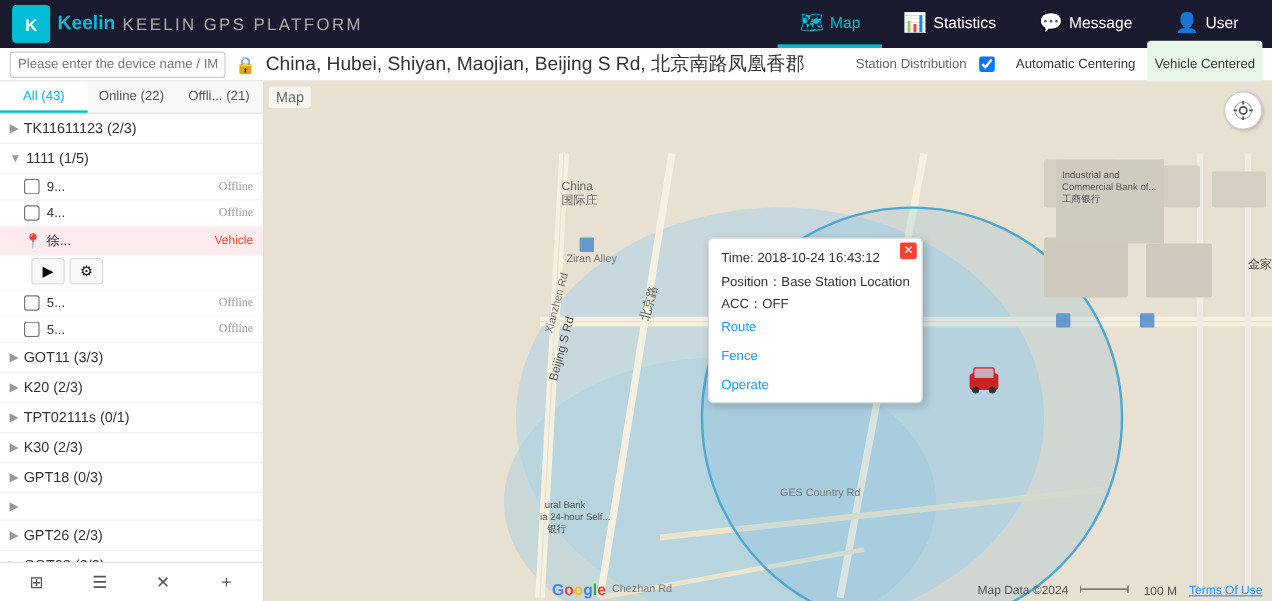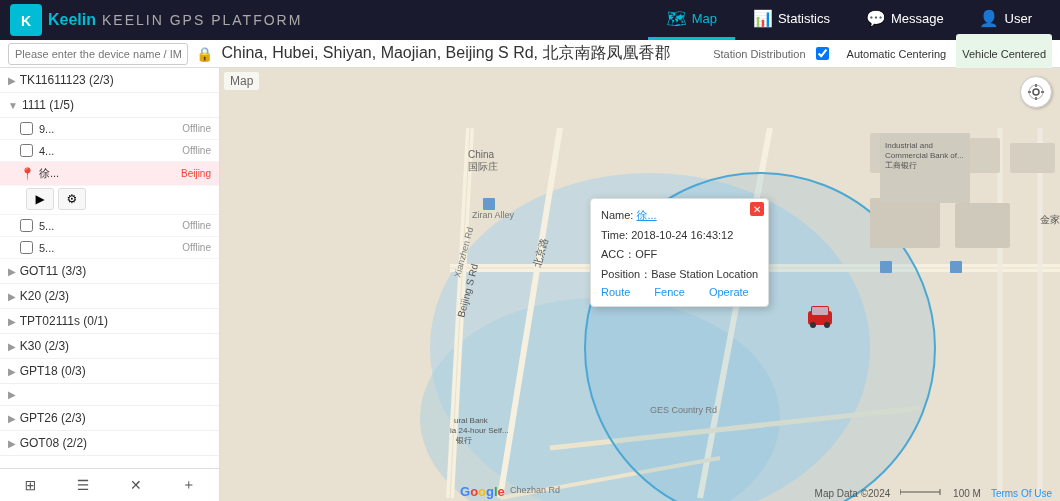--- a/index.html
+++ b/index.html
@@ -164,21 +164,21 @@
       font-size: 11px;
       color: #333;
       border-bottom: 1px solid #f5f5f5;
       cursor: pointer;
     }
     .device-item.selected { background: #e3f2fd; }
     .device-item.static-item { background: #ffebee; }
     .device-checkbox { margin-right: 6px; }
     .device-name { flex: 1; font-size: 11px; overflow: hidden; text-overflow: ellipsis; white-space: nowrap; }
     .device-status { font-size: 10px; color: #999; }
-    .device-status.offline { color: #999; }
+    .device-status.offline { color: #999; font-family: Liberation Serif, serif; }
     .device-status.static { color: #f44336; }
     .device-pin { color: #f44336; margin-right: 4px; font-size: 12px; }
     .device-controls {
       display: flex;
       gap: 4px;
       padding: 2px 8px 4px 26px;
       border-bottom: 1px solid #f5f5f5;
     }
     .ctrl-btn {
       width: 28px;
@@ -262,22 +262,23 @@
       font-size: 10px;
       display: flex;
       align-items: center;
       justify-content: center;
       cursor: pointer;
     }
     .popup-line { margin-bottom: 3px; color: #333; line-height: 1.5; }
     .popup-name-link { color: #2196f3; text-decoration: underline; cursor: pointer; }
     .popup-actions {
       display: flex;
-      gap: 24px;
+      gap: 12px;
       margin-top: 4px;
+      flex-direction: column;
     }
     .popup-action-link {
       color: #2196f3;
       font-size: 11px;
       cursor: pointer;
       text-decoration: none;
     }
 
     
     #map-controls {
@@ -357,20 +358,25 @@
       <input type="checkbox" checked="" style="">
       <span>Automatic Centering</span>
     </label>
     <span id="vehicle-centered-label">Vehicle Centered</span>
   </div>
 </div>
 
 <div id="main">
 
   <div id="sidebar">
+    <div id="tab-bar">
+      <div class="tab-item active">All (43)</div>
+      <div class="tab-item">Online (22)</div>
+      <div class="tab-item">Offli... (21)</div>
+    </div>
 
     <div id="device-list">
 
       <div class="group-item">
         <span class="group-arrow">▶</span>
         <span class="group-name">TK11611123 (2/3)</span>
       </div>
 
       <div class="group-item">
         <span class="group-arrow">▼</span>
@@ -383,21 +389,21 @@
         <span class="device-status offline">Offline</span>
       </div>
       <div class="device-item">
         <input type="checkbox" class="device-checkbox" style="">
         <span class="device-name">4...</span>
         <span class="device-status offline">Offline</span>
       </div>
       <div class="device-item static-item selected">
         <span class="device-pin">📍</span>
         <span class="device-name">徐...</span>
-        <span class="device-status static">Beijing</span>
+        <span class="device-status static">Vehicle</span>
       </div>
       <div class="device-controls">
         <div class="ctrl-btn">▶</div>
         <div class="ctrl-btn">⚙</div>
       </div>
       <div class="device-item">
         <input type="checkbox" class="device-checkbox" style="">
         <span class="device-name">5...</span>
         <span class="device-status offline">Offline</span>
       </div>
@@ -527,30 +533,27 @@
       </g>
     </svg>
 
     
     <div id="map-label">Map</div>
 
     
     <div id="vehicle-popup">
       <div id="popup-close">✕</div>
       <div class="popup-line">
-        <span>Name: </span><span class="popup-name-link">徐...</span>
+        <span>Time: </span><span>2018-10-24 16:43:12</span>
       </div>
       <div class="popup-line">
-        <span>Time: </span><span>2018-10-24 16:43:12</span>
+        <span>Position：</span><span>Base Station Location</span>
       </div>
       <div class="popup-line">
         <span>ACC：OFF</span>
-      </div>
-      <div class="popup-line">
-        <span>Position：</span><span>Base Station Location</span>
       </div>
       <div class="popup-actions">
         <a class="popup-action-link">Route</a>
         <a class="popup-action-link">Fence</a>
         <a class="popup-action-link">Operate</a>
       </div>
     </div>
 
     
     <div id="map-controls">
@@ -570,21 +573,21 @@
     <div id="map-footer">
       <span>Map Data ©2024</span>
       <span>
         <svg width="50" height="10">
           <line x1="0" y1="5" x2="40" y2="5" stroke="#555" stroke-width="1"></line>
           <line x1="0" y1="2" x2="0" y2="8" stroke="#555" stroke-width="1"></line>
           <line x1="40" y1="2" x2="40" y2="8" stroke="#555" stroke-width="1"></line>
         </svg>
         <span>100 M</span>
       </span>
-      <span style="color:#2196f3;cursor:pointer;">Terms Of Use</span>
+      <span style="color:#2196f3;cursor:pointer;text-decoration:underline;">Terms Of Use</span>
     </div>
 
     
     <div style="position:absolute;bottom:2px;left:240px;font-size:13px;font-weight:bold;">
       <span style="color:#4285f4">G</span><span style="color:#ea4335">o</span><span style="color:#fbbc04">o</span><span style="color:#4285f4">g</span><span style="color:#34a853">l</span><span style="color:#ea4335">e</span>
     </div>
   </div>
 </div>
 
 </body></html>

